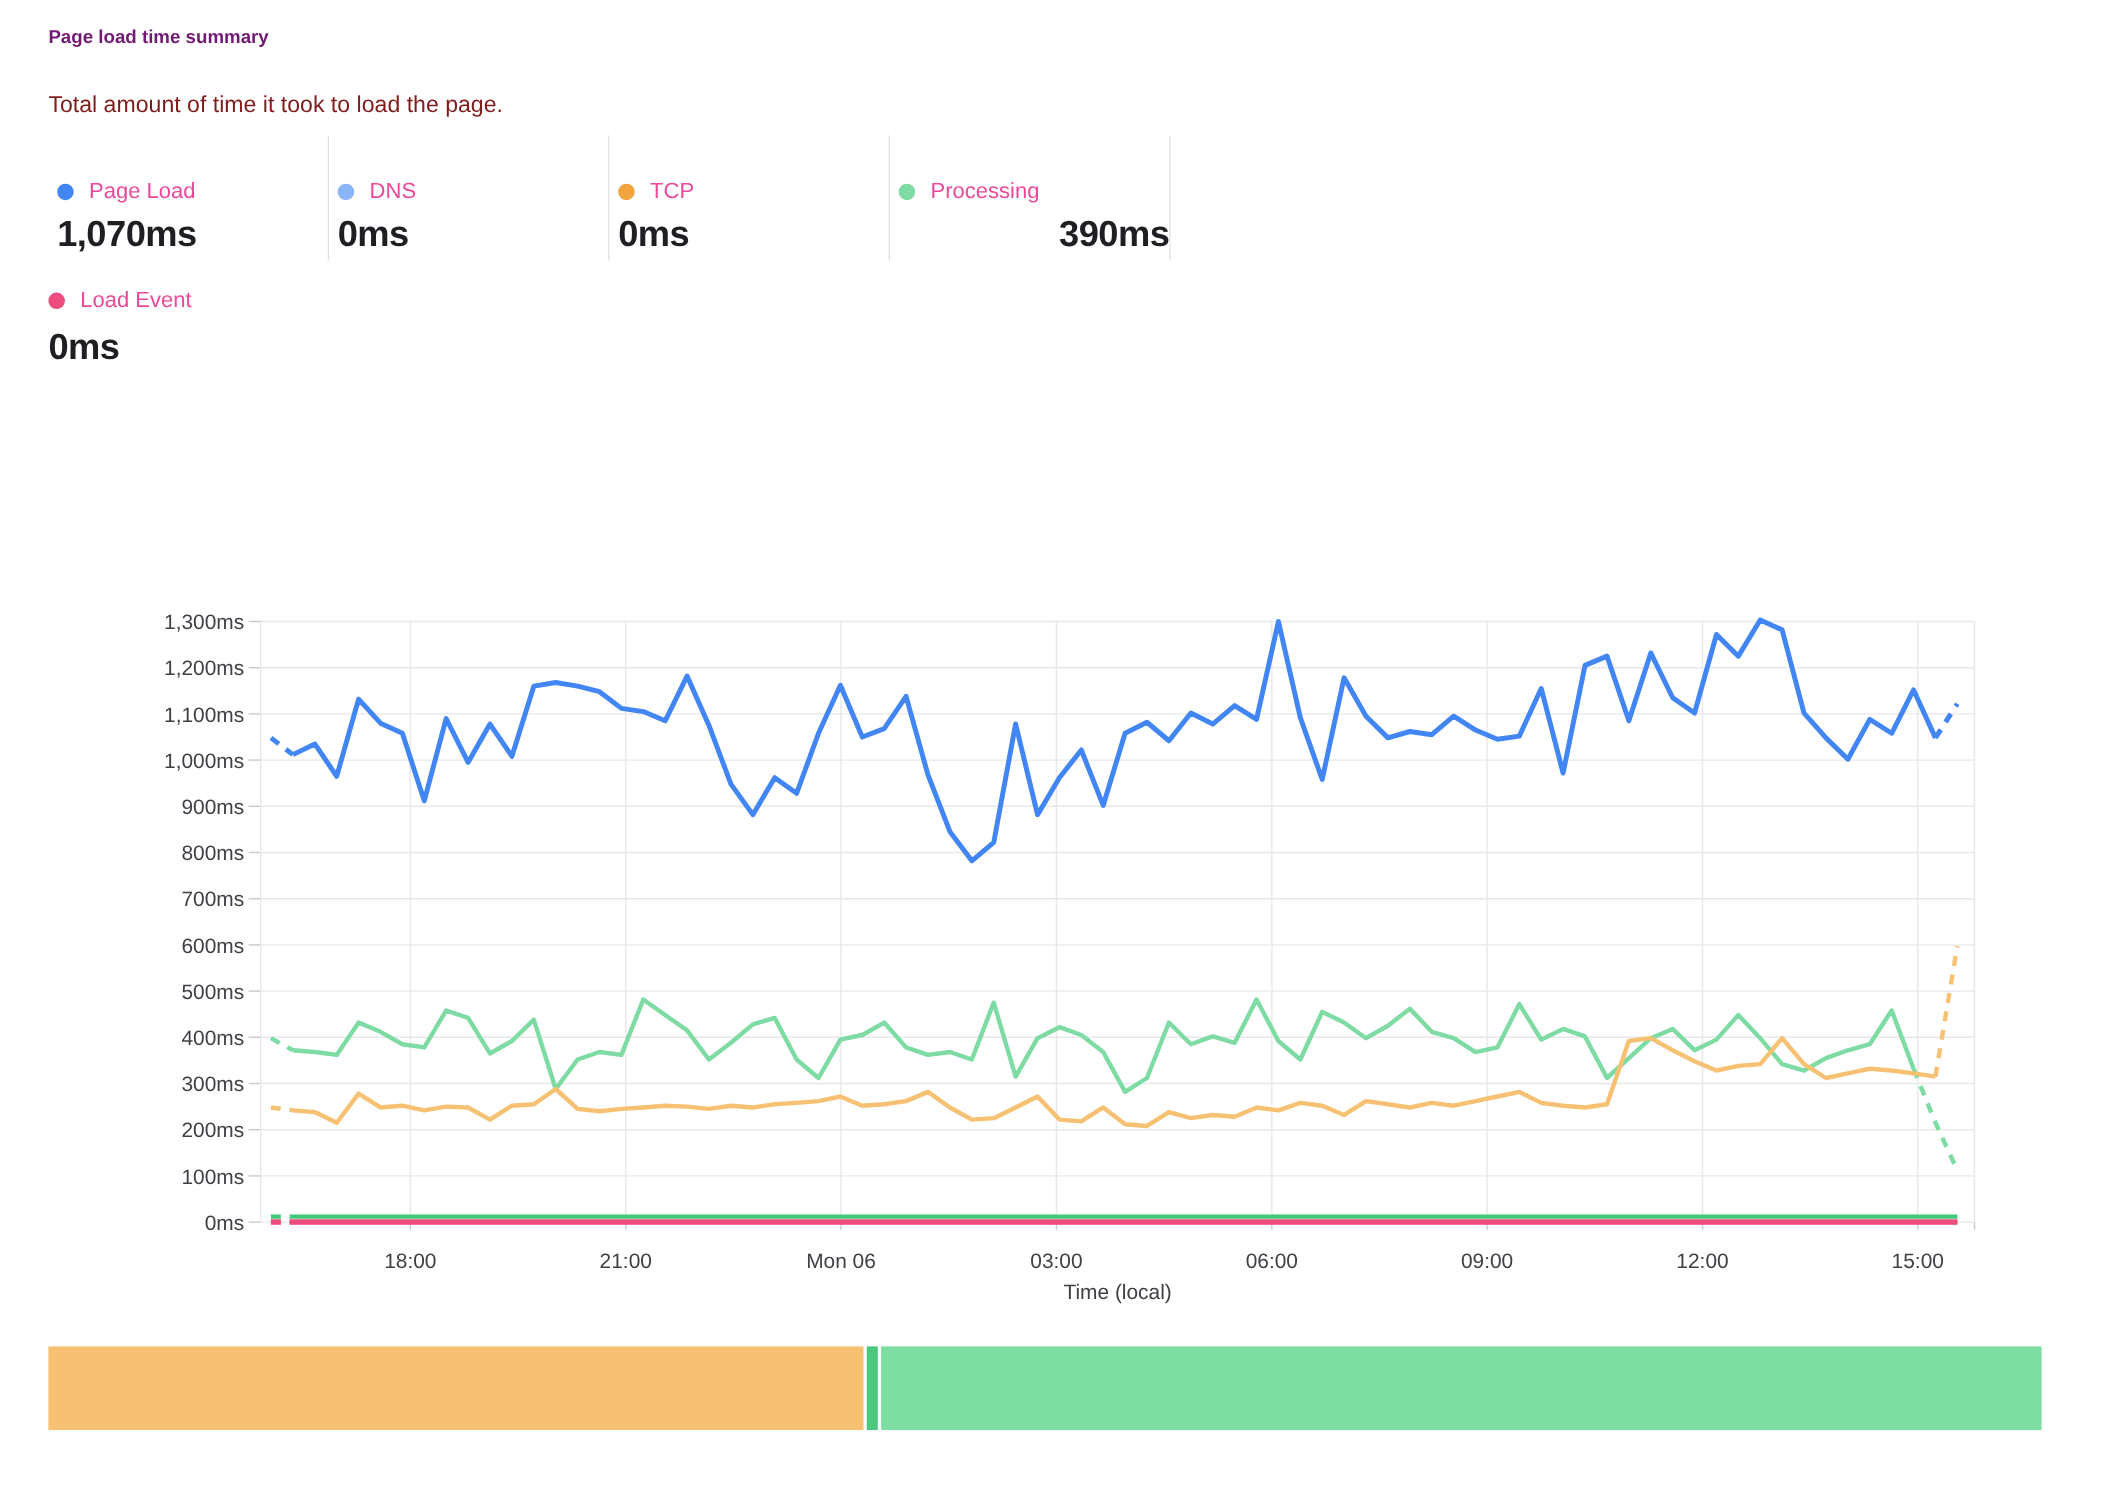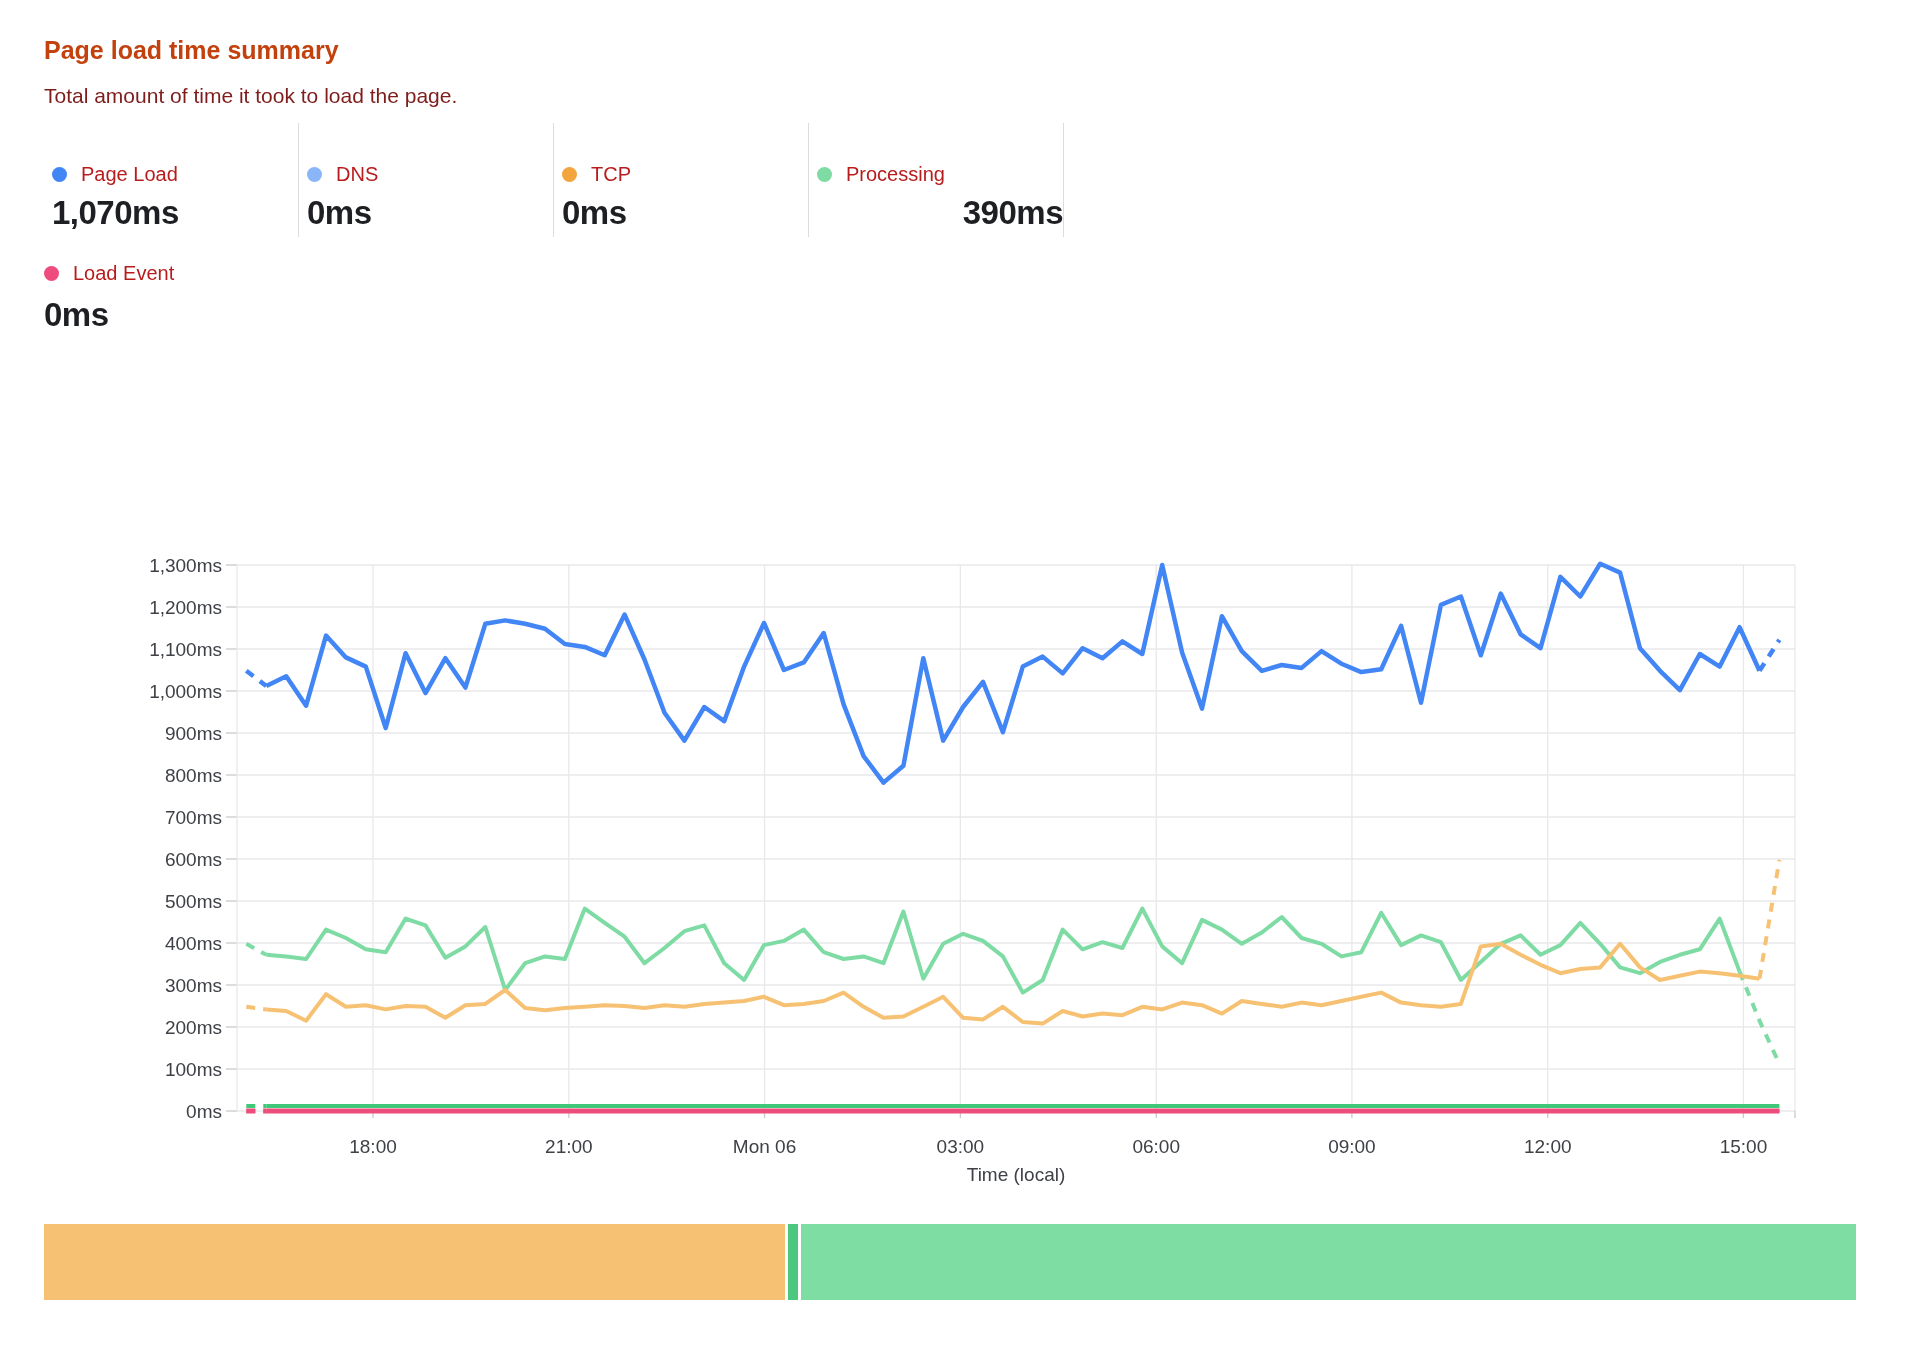--- a/index.html
+++ b/index.html
@@ -1,26 +1,26 @@
 <!DOCTYPE html>
 <html><head>
 <meta charset="utf-8">
 <style>
   html,body{margin:0;padding:0;background:#ffffff;}
   body{width:1910px;height:1352px;position:relative;overflow:hidden;
        font-family:"Liberation Sans", sans-serif;color:#202227;}
-  .page-title{position:absolute;left:44px;top:36px;font-size:25px;font-weight:700;color:#c2410c;}
+  .page-title{position:absolute;left:44px;top:24px;font-size:17px;font-weight:700;color:#701a75;}
   .page-subtitle{position:absolute;left:44px;top:84px;font-size:21px;font-weight:400;color:#7f1d1d;}
   .metrics-row{position:absolute;left:44px;top:123px;display:flex;}
   .metric{width:255px;height:114px;box-sizing:border-box;border-right:1px solid #dbdce0;
           padding:40px 0 0 8px;}
   .metric:last-child{border-right:1px solid #dbdce0;text-align:right;}
   .legend-line{display:flex;align-items:center;gap:14px;height:22px;}
   .dot{width:15px;height:15px;border-radius:50%;flex:0 0 auto;}
-  .legend-label{font-size:20px;color:#b91c1c;white-space:nowrap;}
+  .legend-label{font-size:20px;color:#ec4899;white-space:nowrap;}
   .metric-value{margin-top:9px;font-size:33px;font-weight:700;color:#1d1f23;letter-spacing:-0.5px;}
   .metric-row2{position:absolute;left:44px;top:262px;}
   .metric-row2 .metric-value{margin-top:12px;}
   #chart-svg{position:absolute;left:0;top:0;}
   .breakdown-bar{position:absolute;left:44px;top:1224px;width:1812px;height:76px;
                  display:flex;gap:3px;}
   .bar-seg{height:100%;}
 </style>
 </head>
 <body>

